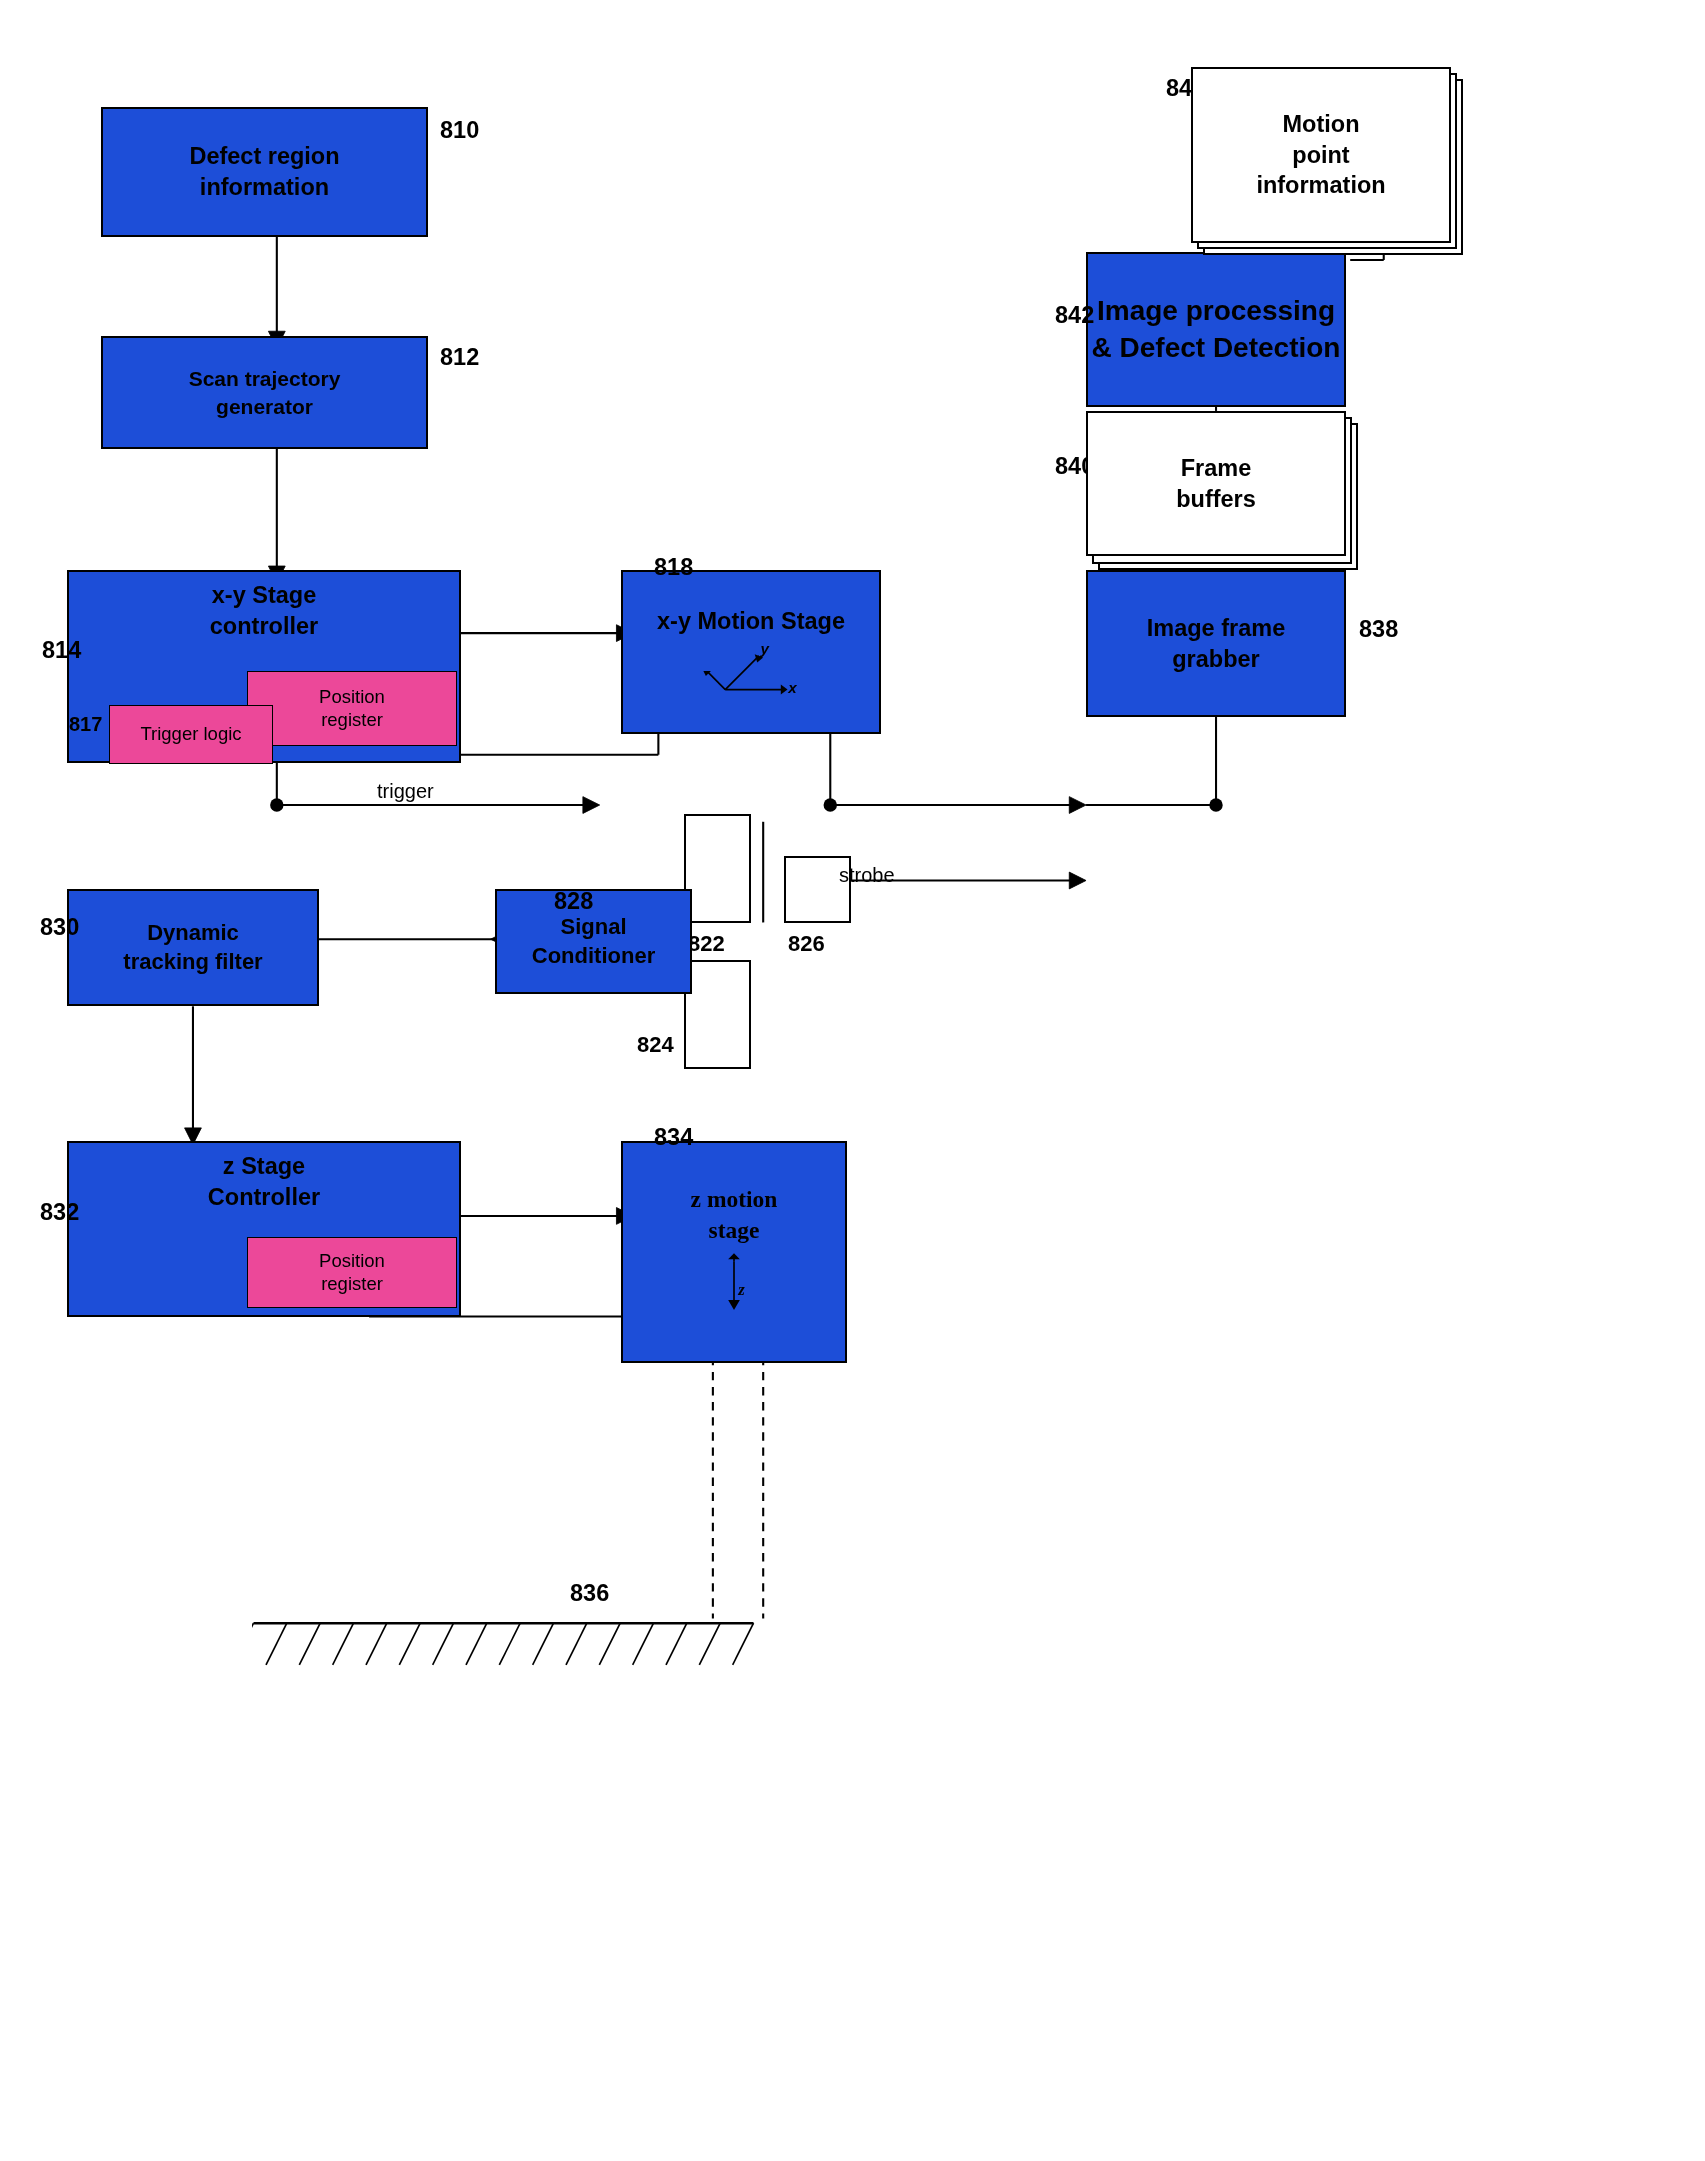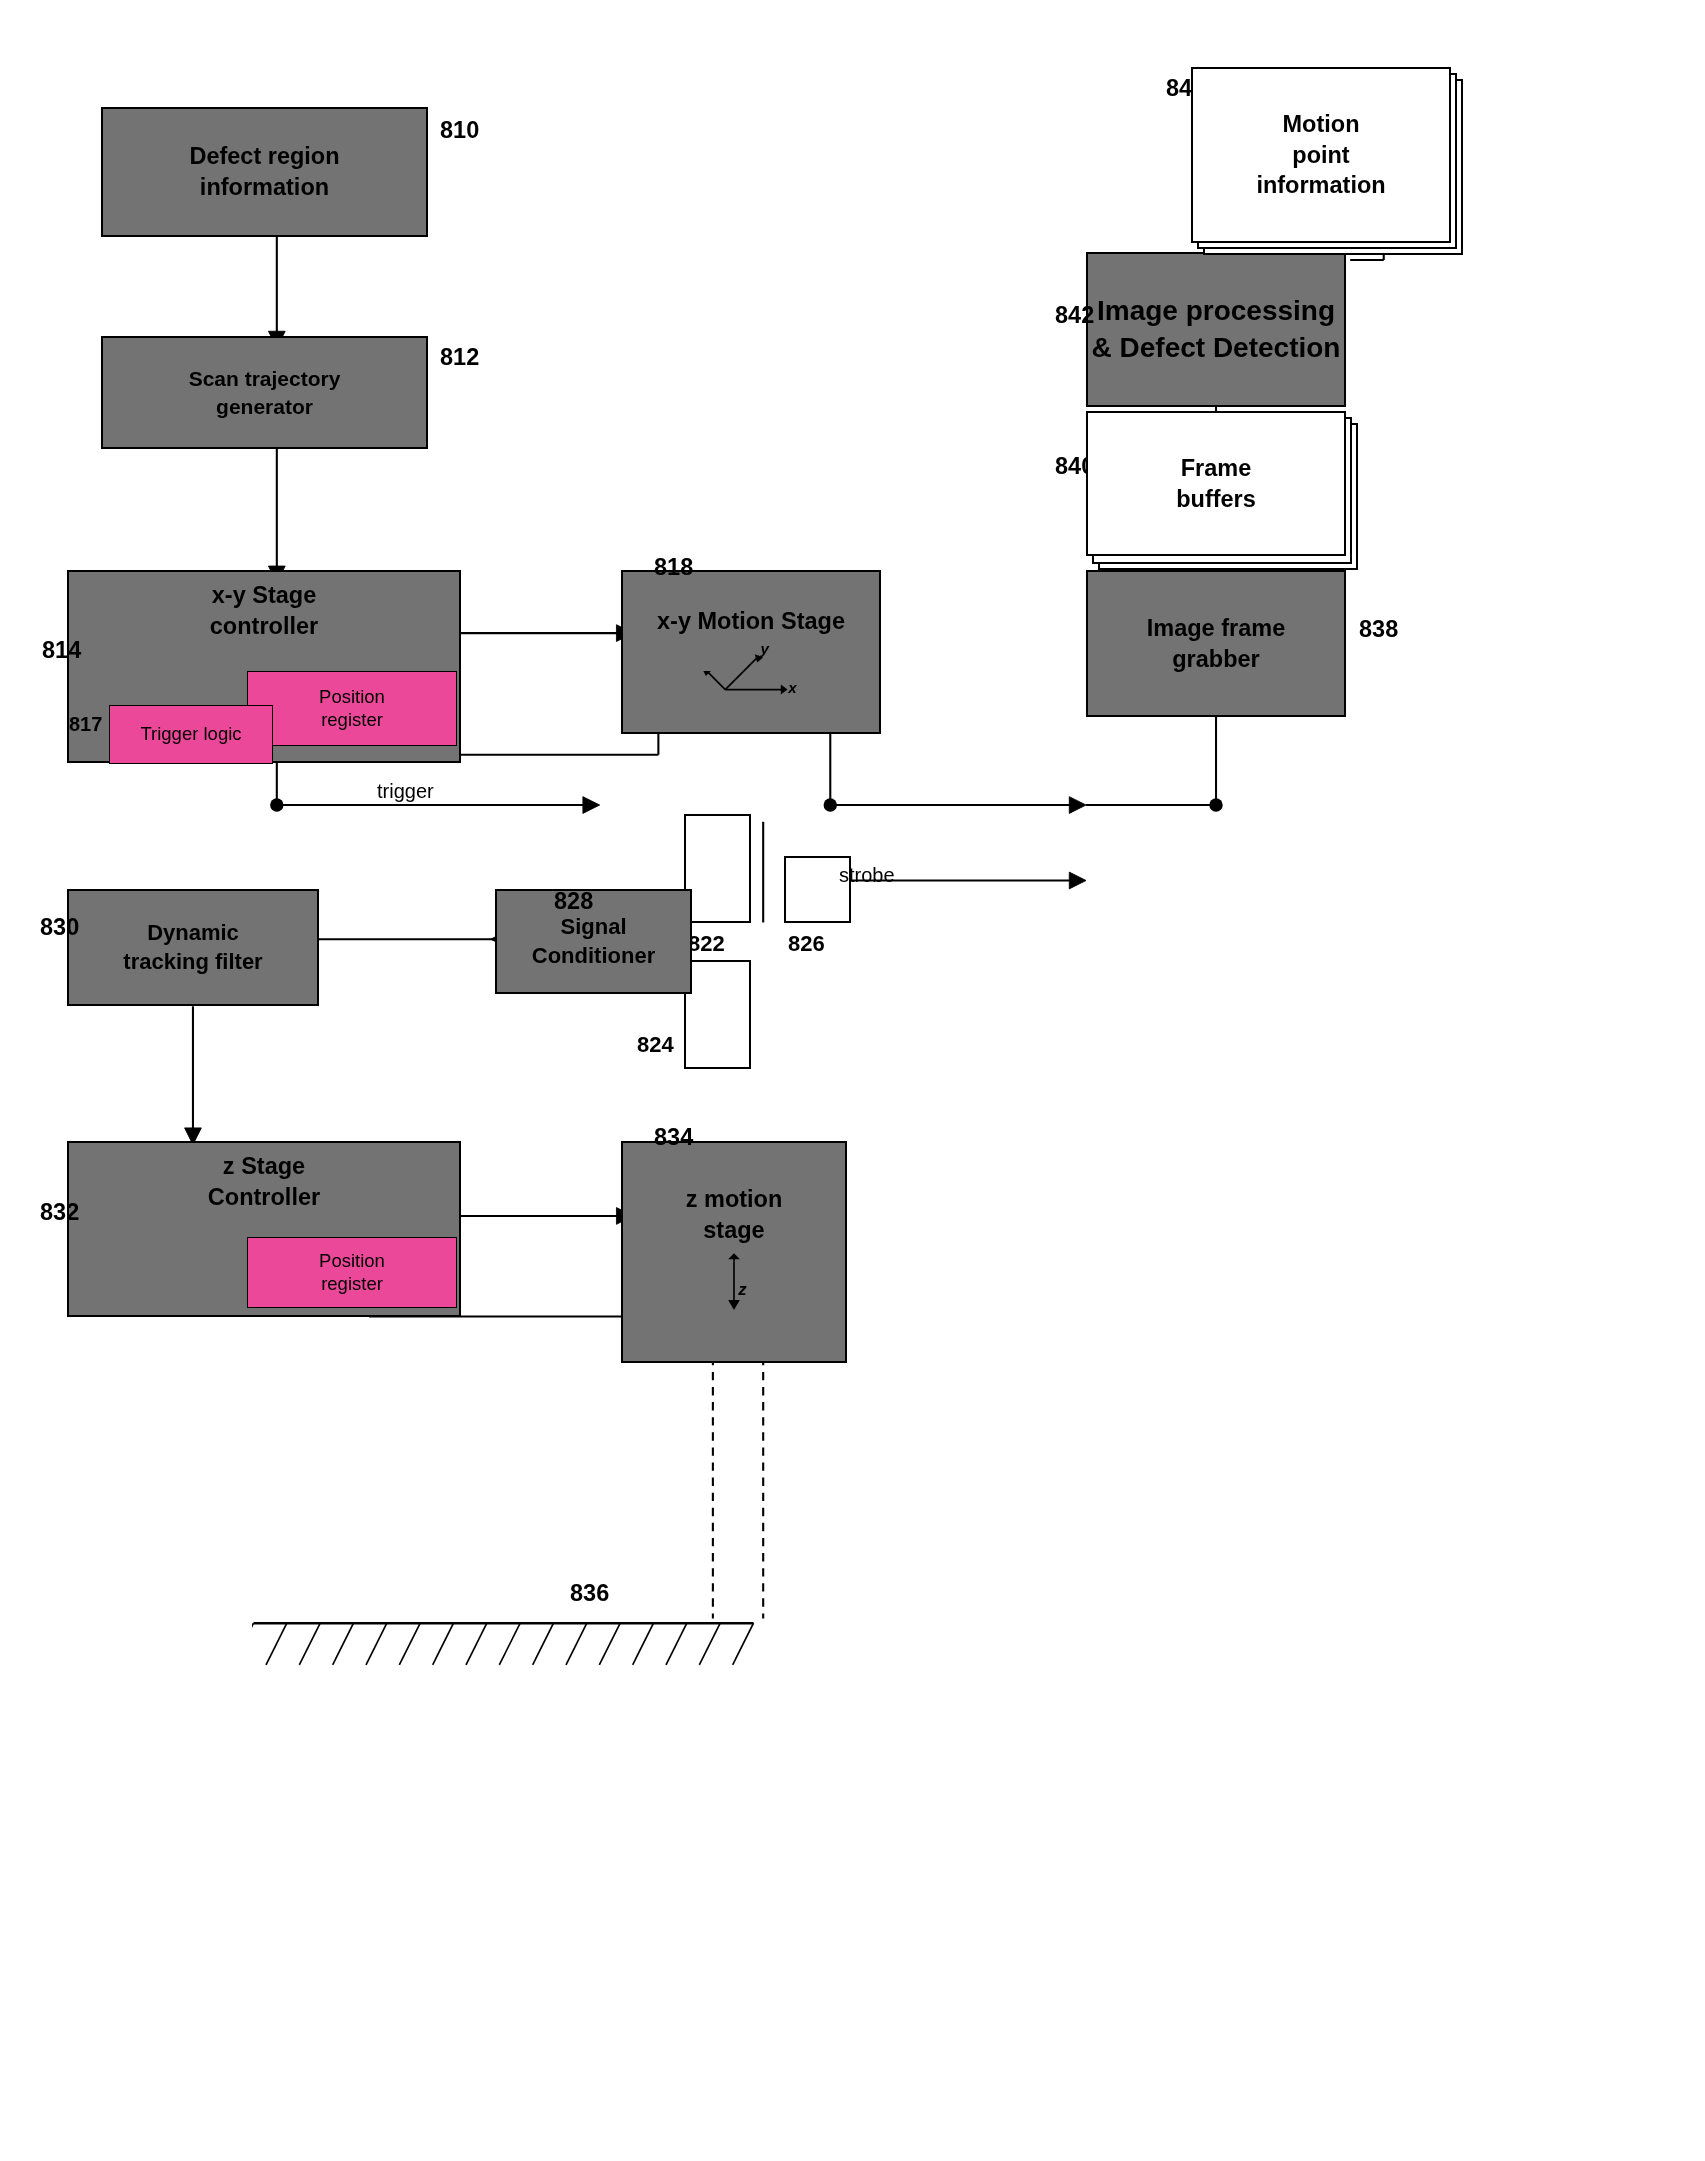--- a/index.html
+++ b/index.html
@@ -13,21 +13,21 @@
     }
     .diagram {
       position: absolute;
       top: 0; left: 0;
       width: 100%;
       height: 100%;
     }
     .box {
       position: absolute;
       border: 2.1px solid #000;
-      background: #737373;
+      background: #1d4ed8;
       display: flex;
       align-items: center;
       justify-content: center;
       text-align: center;
       font-size: 22px;
       font-weight: bold;
       line-height: 1.3;
     }
     .box-stacked {
       position: absolute;
@@ -244,21 +244,21 @@
     <span style="white-space:pre-line;">z Stage
 Controller</span>
   </div>
   <span class="label-ref" style="left:40px; top:1199px;">832</span>
 
   <div class="inner-box" style="left:247px; top:1237px; width:210px; height:71px;">
     <span style="white-space:pre-line;">Position
 register</span>
   </div>
 
-  <div class="box" style="left:621px; top:1141px; width:226px; height:222px; font-size:23.5px;">
+  <div class="box" style="left:621px; top:1141px; width:226px; height:222px; font-size:23.5px;font-family:Liberation Serif, serif;">
     <div>
       <div style="white-space:pre-line;">z motion
 stage</div>
       <div style="margin-top:8.4px;">
         <svg width="50" height="59" viewBox="0 0 60 70" style="font-size:28px">
           <line x1="30" y1="10" x2="30" y2="60" stroke="#000" stroke-width="2"></line>
           <polygon points="23,56 37,56 30,68" fill="#000"></polygon>
           <line x1="30" y1="10" x2="30" y2="3" stroke="#000" stroke-width="2"></line>
           <polygon points="23,7 37,7 30,0" fill="#000"></polygon>
           <text x="35" y="50" font-size="20" font-style="italic">z</text>

